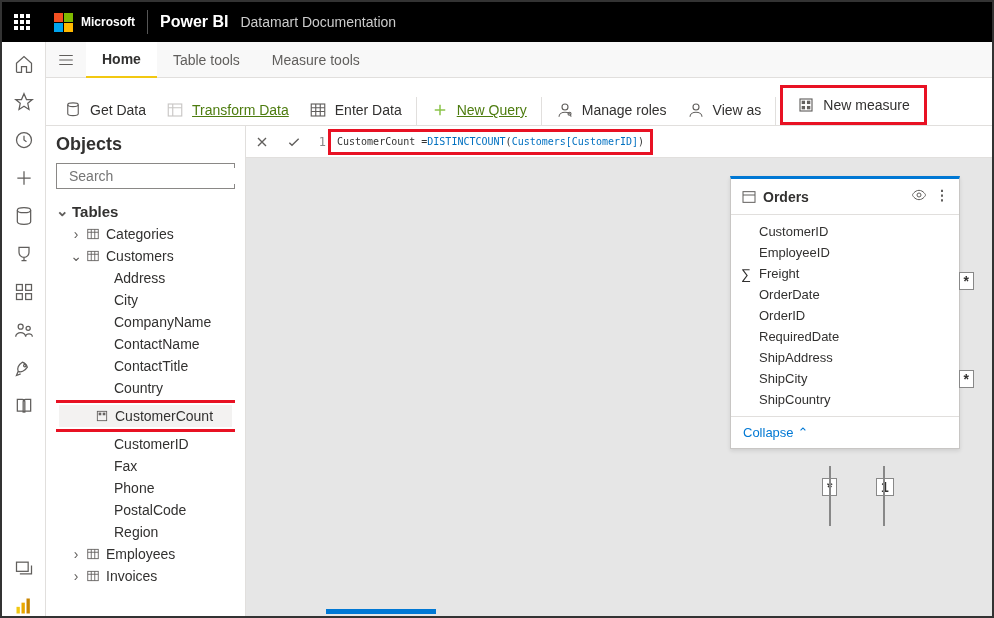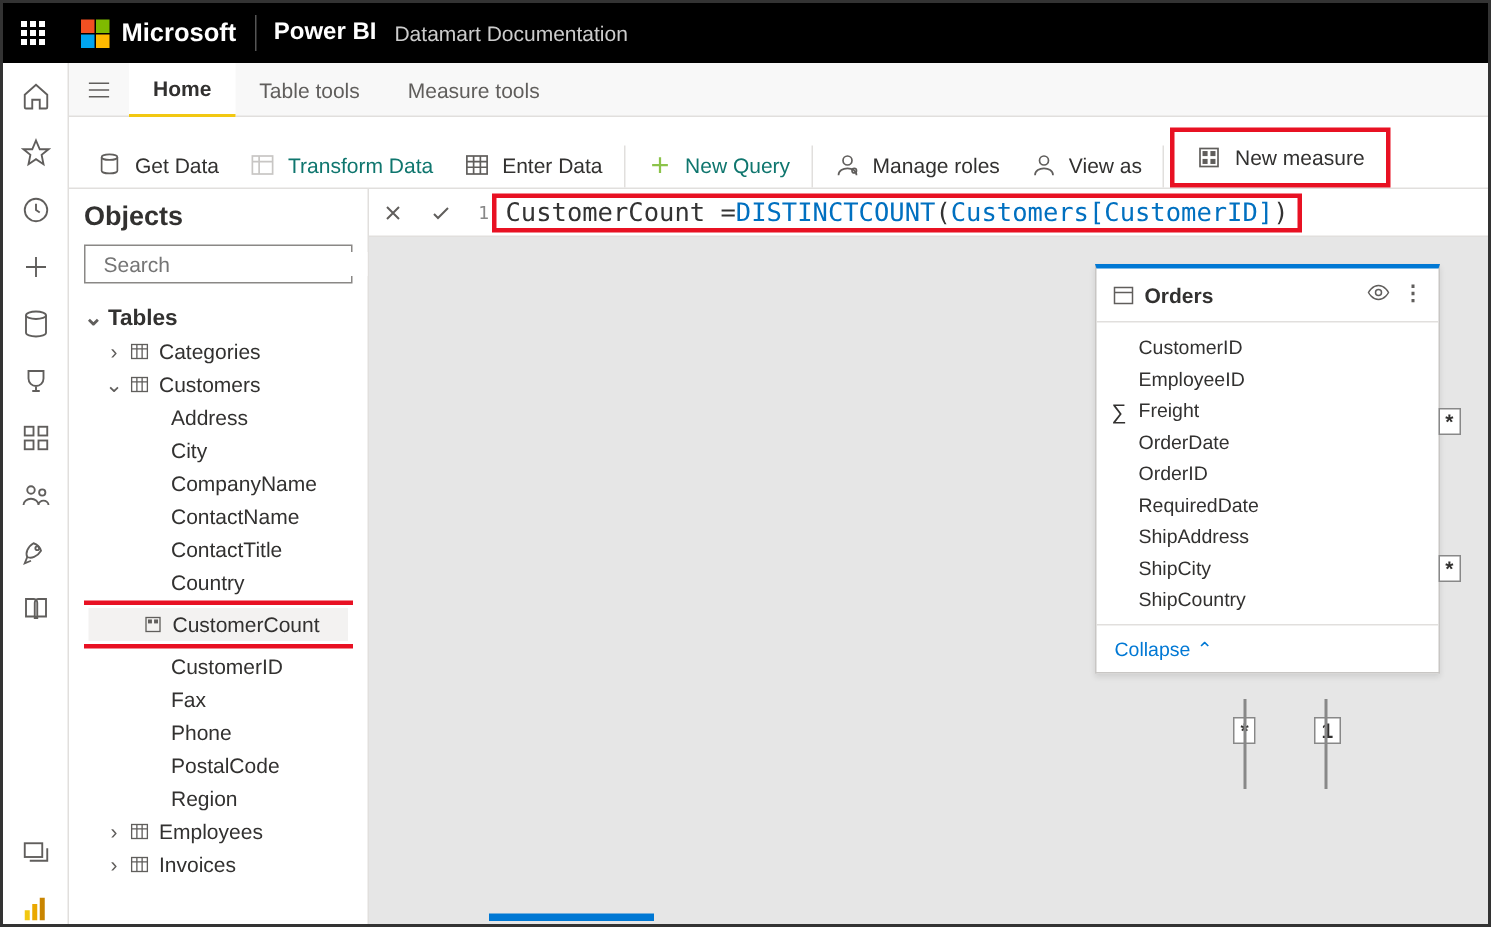--- a/index.html
+++ b/index.html
@@ -8,21 +8,21 @@
   
   .top-header { background: #000; height: 40px; display: flex; align-items: center; color: #fff; }
   .app-launcher { width: 40px; height: 40px; display: flex; align-items: center; justify-content: center; cursor: pointer; }
   .waffle { display: grid; grid-template-columns: repeat(3, 4px); grid-template-rows: repeat(3, 4px); gap: 2px; }
   .waffle span { background: #fff; width: 4px; height: 4px; }
   .ms-logo { display: grid; grid-template-columns: repeat(2, 9px); grid-template-rows: repeat(2, 9px); gap: 1px; margin-left: 12px; margin-right: 8px; }
   .ms-logo span:nth-child(1) { background: #f25022; }
   .ms-logo span:nth-child(2) { background: #7fba00; }
   .ms-logo span:nth-child(3) { background: #00a4ef; }
   .ms-logo span:nth-child(4) { background: #ffb900; }
-  .brand { font-weight: 600; font-size: 17px; }
+  .brand { font-weight: 600; font-size: 12px; }
   .divider-v { width: 1px; height: 24px; background: #555; margin: 0 12px; }
   .product { font-weight: 600; font-size: 16px; }
   .doc-title { margin-left: 12px; font-size: 14px; color: #ccc; }
   
   
   .main { display: flex; height: calc(100% - 40px); }
   
   
   .left-rail { width: 44px; border-right: 1px solid #e1dfdd; display: flex; flex-direction: column; align-items: center; padding-top: 12px; gap: 18px; background: #fff; }
   .rail-icon { width: 20px; height: 20px; display: flex; align-items: center; justify-content: center; color: #605e5c; cursor: pointer; }
@@ -35,21 +35,21 @@
   
   .ribbon-tabs { display: flex; align-items: center; height: 36px; border-bottom: 1px solid #e1dfdd; background: #f8f8f8; }
   .hamburger { width: 40px; display: flex; justify-content: center; }
   .hamburger svg { width: 18px; height: 18px; }
   .tab { padding: 0 16px; height: 36px; display: flex; align-items: center; cursor: pointer; color: #605e5c; }
   .tab.active { background: #fff; border-bottom: 2px solid #f2c811; color: #323130; font-weight: 600; }
   
   
   .toolbar { display: flex; align-items: flex-end; height: 48px; border-bottom: 1px solid #e1dfdd; padding: 0 8px; gap: 0; }
   .tool-btn { display: flex; align-items: center; gap: 8px; padding: 6px 10px; cursor: pointer; border-radius: 2px; }
-  .tool-btn.disabled { color: #0f766e; cursor: default; }
+  .tool-btn.disabled { color: #4d7c0f; cursor: default; text-decoration: underline; }
   .tool-btn svg { width: 18px; height: 18px; }
   .tool-sep { width: 1px; height: 28px; background: #e1dfdd; margin: 0 4px; }
   .highlight-red { border: 3px solid #e81123; padding: 2px 4px; }
   
   
   .body-row { display: flex; flex: 1; overflow: hidden; position: relative; }
   
   
   .objects-panel { width: 200px; border-right: 1px solid #e1dfdd; display: flex; flex-direction: column; padding: 8px 10px 0 10px; overflow: hidden; }
   .objects-title { font-size: 18px; font-weight: 600; margin-bottom: 8px; }
@@ -68,21 +68,21 @@
   .tree-highlight { border: 3px solid #e81123; margin: 1px -6px; padding: 2px 6px; }
   
   
   .canvas-area { flex: 1; background: #e6e6e6; position: relative; overflow: hidden; }
   
   
   .formula-bar { position: absolute; top: 0; left: 0; right: 0; height: 32px; background: #fff; display: flex; align-items: center; border-bottom: 1px solid #e1dfdd; }
   .formula-btn { width: 32px; height: 32px; display: flex; align-items: center; justify-content: center; cursor: pointer; }
   .formula-btn svg { width: 16px; height: 16px; }
   .formula-num { width: 18px; text-align: right; font-size: 12px; color: #888; font-family: Consolas, monospace; padding-right: 2px;}
-  .formula-text { font-family: Consolas, monospace; font-size: 17px; padding-left: 6px; border: 3px solid #e81123; height: 26px; display: flex; align-items: center; flex-shrink: 0; padding-right: 6px;}
+  .formula-text { font-family: Consolas, monospace; font-size: 10px; padding-left: 6px; border: 3px solid #e81123; height: 26px; display: flex; align-items: center; flex-shrink: 0; padding-right: 6px;}
   .dax-name { color: #333; }
   .dax-func { color: #0070c0; }
   .dax-ref { color: #0070c0; }
   .dax-paren { color: #333; }
   
   
   .table-card { position: absolute; top: 50px; right: 32px; width: 230px; background: #fff; border: 1px solid #c8c6c4; border-top: 3px solid #0078d4; box-shadow: 0 2px 4px rgba(0,0,0,0.1); }
   .card-header { display: flex; align-items: center; padding: 8px 10px; border-bottom: 1px solid #e1dfdd; }
   .card-header .tbl-icon { width: 16px; height: 16px; }
   .card-title { font-weight: 600; flex: 1; }

